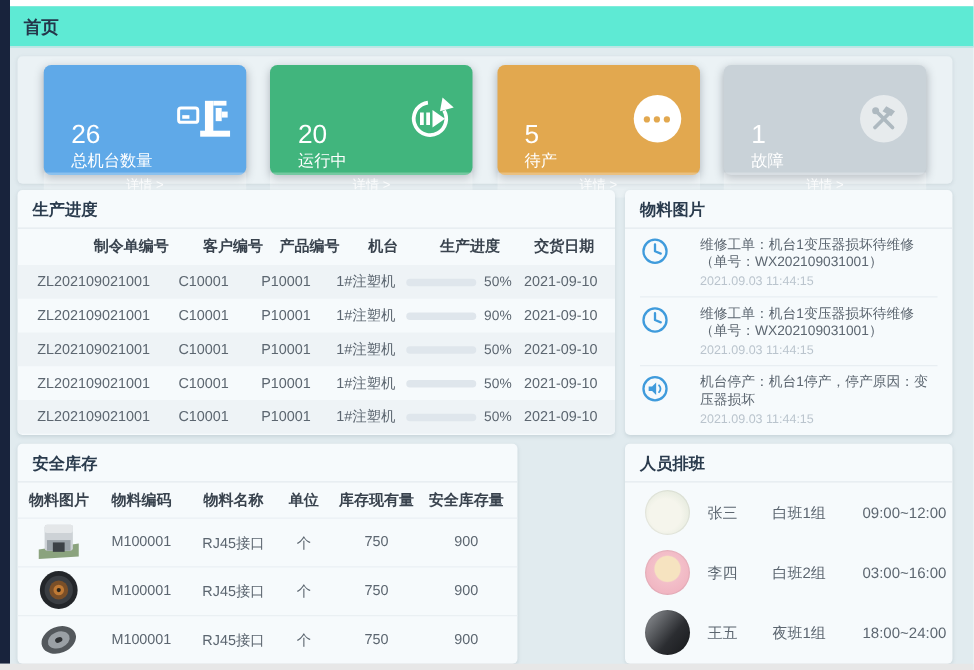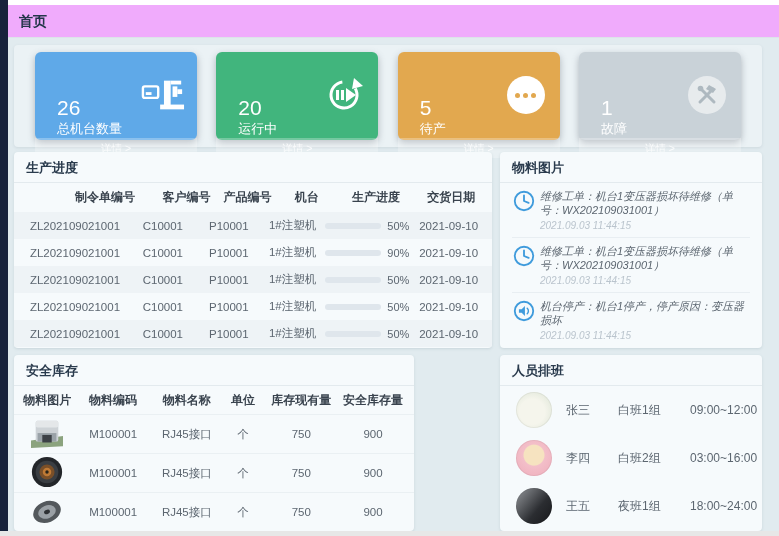--- a/index.html
+++ b/index.html
@@ -4,21 +4,21 @@
 <style>
   * { margin:0; padding:0; box-sizing:border-box; }
   html,body { width:779px; height:536px; }
   body { font-family:"Liberation Sans","DejaVu Sans",sans-serif; }
   .app { position:relative; width:779px; height:536px; background:#e1ebef; overflow:hidden; }
 
   .side-strip { position:absolute; left:0; top:0; width:8px; height:531px; background:#18233c; }
   .top-strip  { position:absolute; left:8px; top:0; right:0; height:5px; background:#ffffff; }
   .bottom-strip { position:absolute; left:0; bottom:0; width:779px; height:5px; background:#e7e7e7; }
 
-  .header { position:absolute; left:8px; top:5px; right:0; height:33px; background:#f0abfc; border-bottom:1px solid #dde3e9; }
+  .header { position:absolute; left:8px; top:5px; right:0; height:33px; background:#5eead4; border-bottom:1px solid #dde3e9; }
   .header .tab { display:inline-block; padding-left:11px; line-height:32px; font-size:14px; font-weight:bold; color:#24364a; cursor:pointer; }
 
   
   .cards-panel { position:absolute; left:14px; top:45px; width:748px; height:102px; background:#ebf2f5; border-radius:4px;
                  display:flex; align-items:center; justify-content:space-between; padding:0 21px; box-shadow:0 1px 3px rgba(120,140,150,.18); }
   .stat-card { width:162px; height:88px; border-radius:6px; color:#fff; display:flex; flex-direction:column;
                box-shadow:0 3px 7px rgba(90,100,110,.45); cursor:pointer; }
   .stat-main { flex:1; display:flex; align-items:center; padding:0 12px 0 22px; }
   .stat-nums { display:flex; flex-direction:column;margin-top:43px; }
   .stat-value { font-size:21px; line-height:25px; }
@@ -48,21 +48,21 @@
   .production-panel .tbody-row { height:27px; }
   .production-panel .tbody-row:nth-child(odd) { background:#eef3f6; }
   .pc0{width:25%;} .pc1{width:15%;} .pc2{width:15%;} .pc3{width:14%;} .pc4{width:20%;} .pc5{width:17%;}
   .progress-wrap { display:flex; align-items:center; justify-content:center; gap:6px; }
   .progress-track { width:56px; height:6px; border-radius:3px; background:#dfe6ec; overflow:hidden; }
   .progress-fill { height:100%; border-radius:3px; background:#409EFF; }
   .progress-label { font-size:11px; color:#5c6670; }
 
   
   .notice-list { padding:0 12px; }
-  .notice-item { display:flex; gap:4px; padding:6px 0 5px 0; border-bottom:1px solid #e8eef2; cursor:pointer;font-style:italic; }
+  .notice-item { display:flex; gap:24px; padding:6px 0 5px 0; border-bottom:1px solid #e8eef2; cursor:pointer; }
   .notice-item:last-child { border-bottom:none; }
   .notice-icon { flex:0 0 24px; width:24px; height:24px; }
   .notice-text { font-size:11px; line-height:14px; color:#5c6670; }
   .notice-time { font-size:10px; line-height:13px; color:#bac4cd; margin-top:2px; }
 
   
   .inventory-panel .thead { height:28px; }
   .inventory-panel .tbody-row { height:39px; }
   .inventory-panel .tbody-row { border-top:1px solid #eaf0f3; }
   .ic0{width:14%;} .ic1{width:20%;} .ic2{width:18%;} .ic3{width:11%;} .ic4{width:19%;} .ic5{width:18%;}

